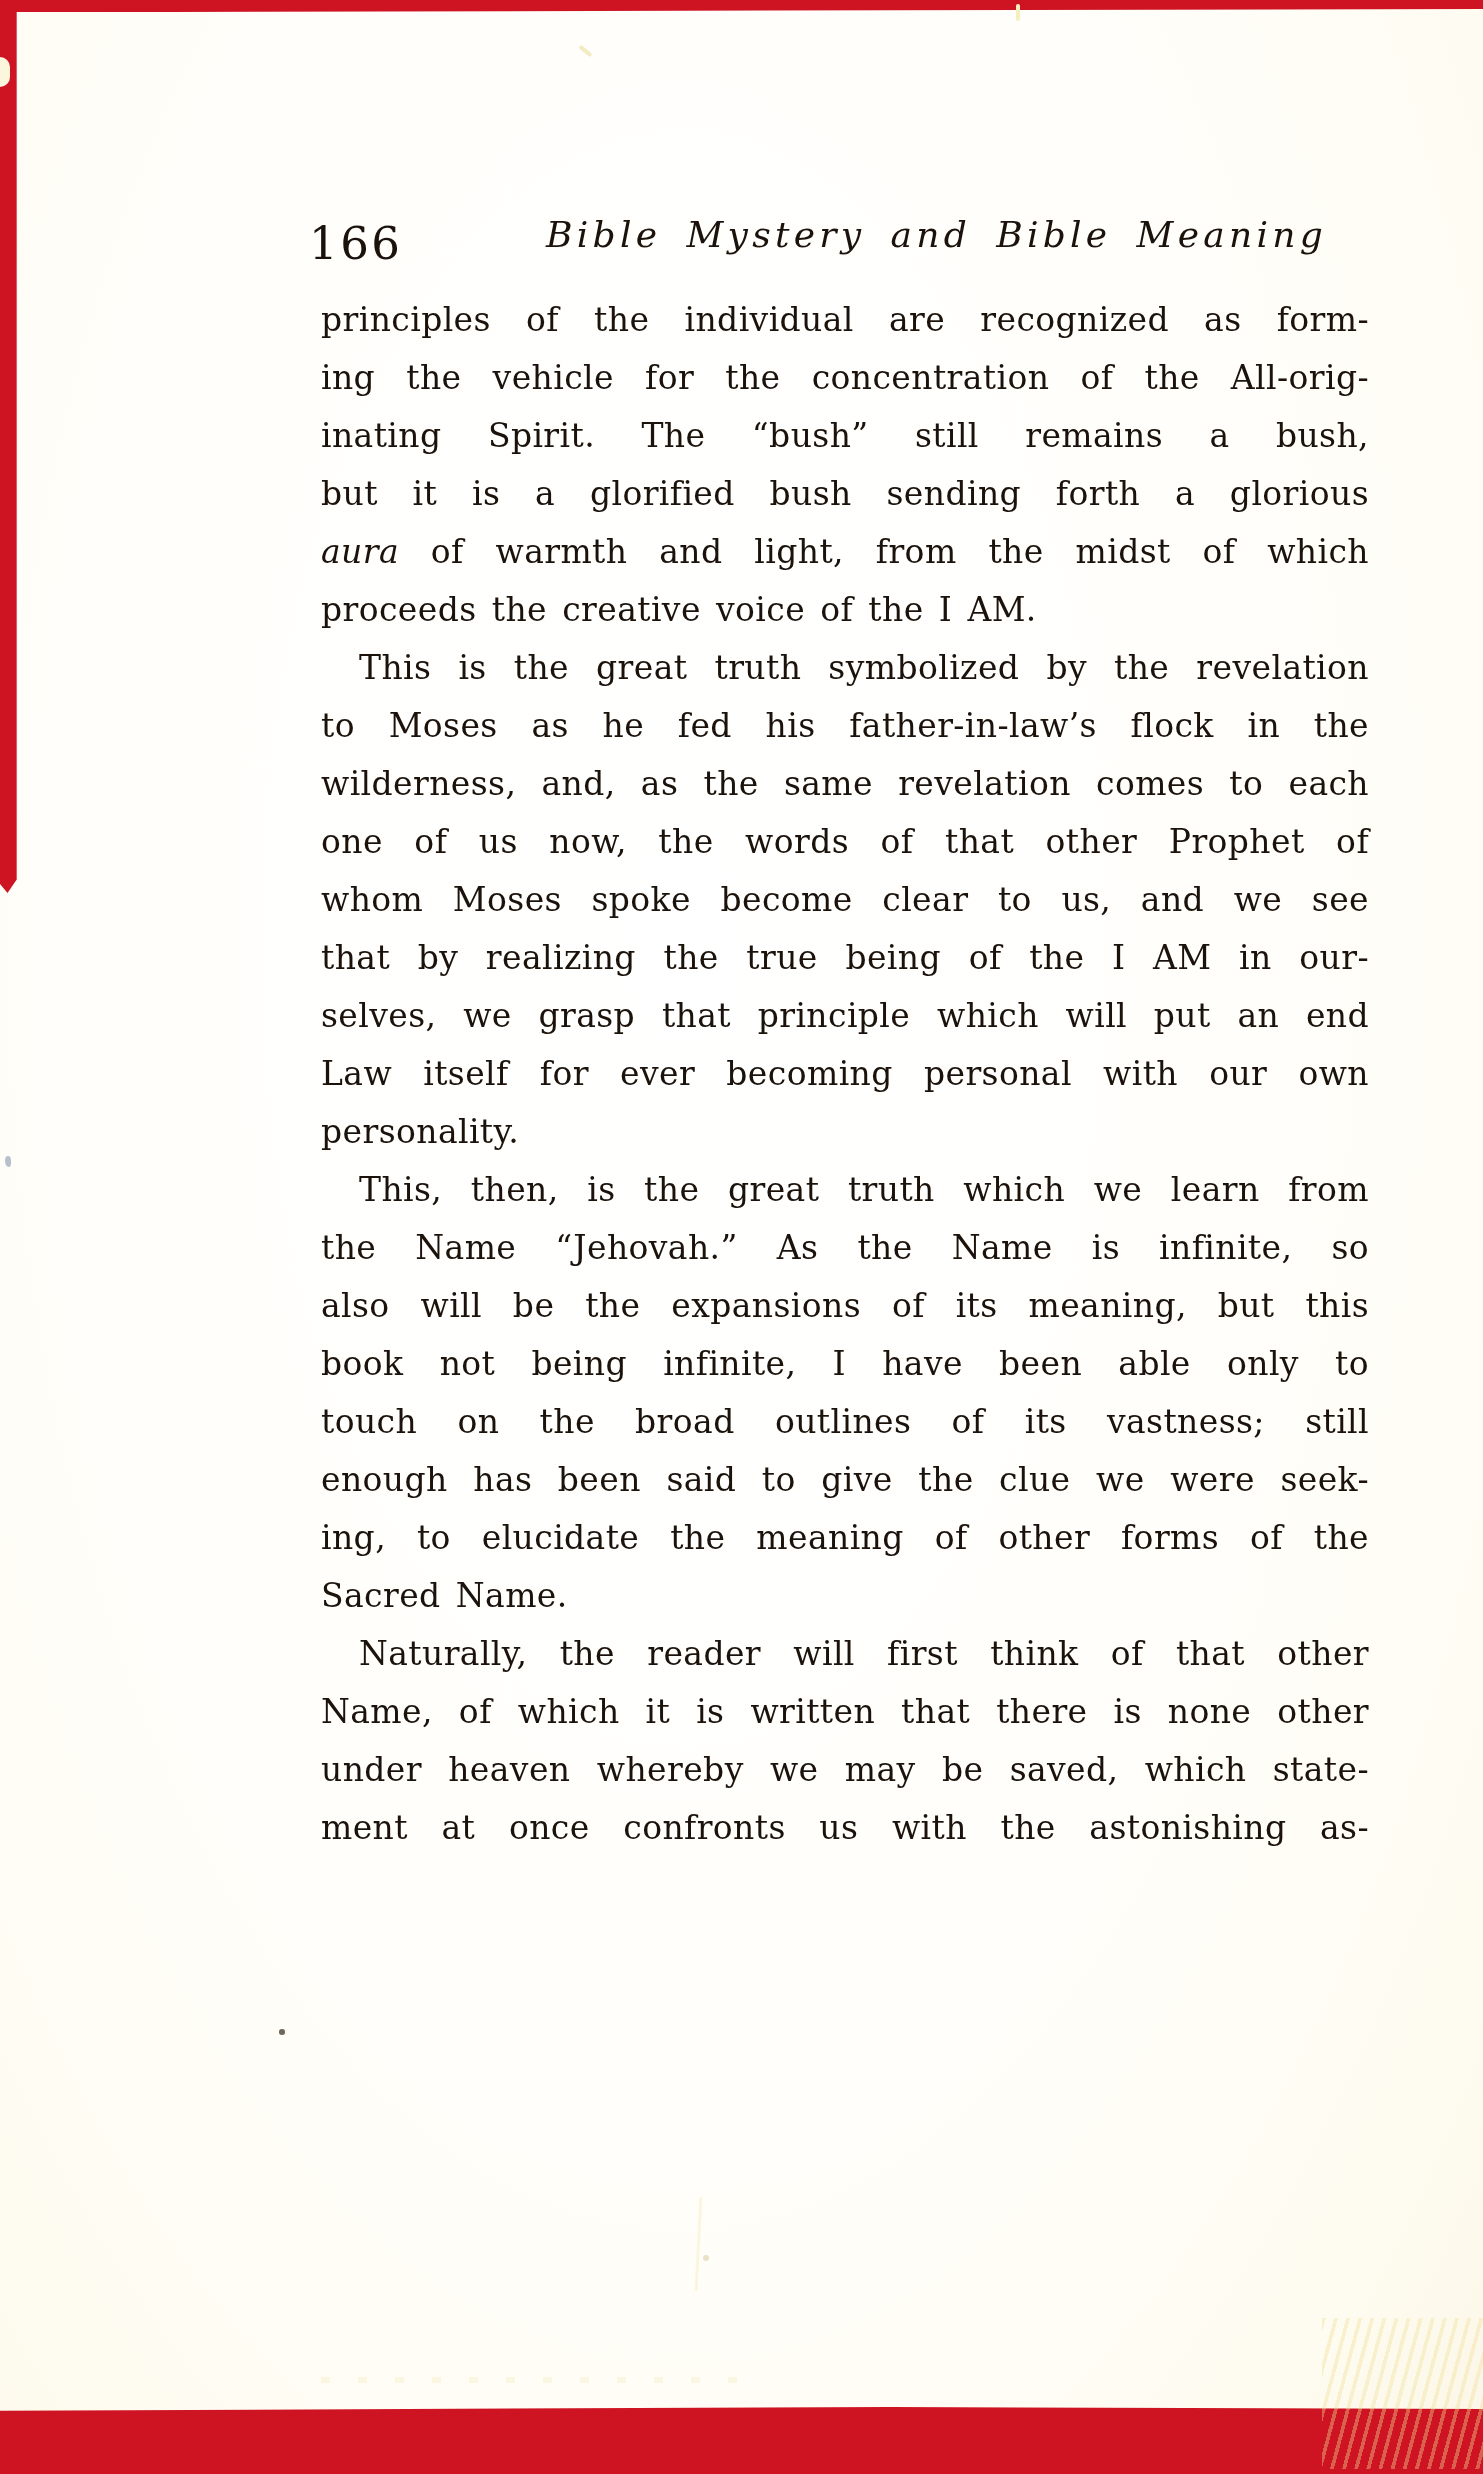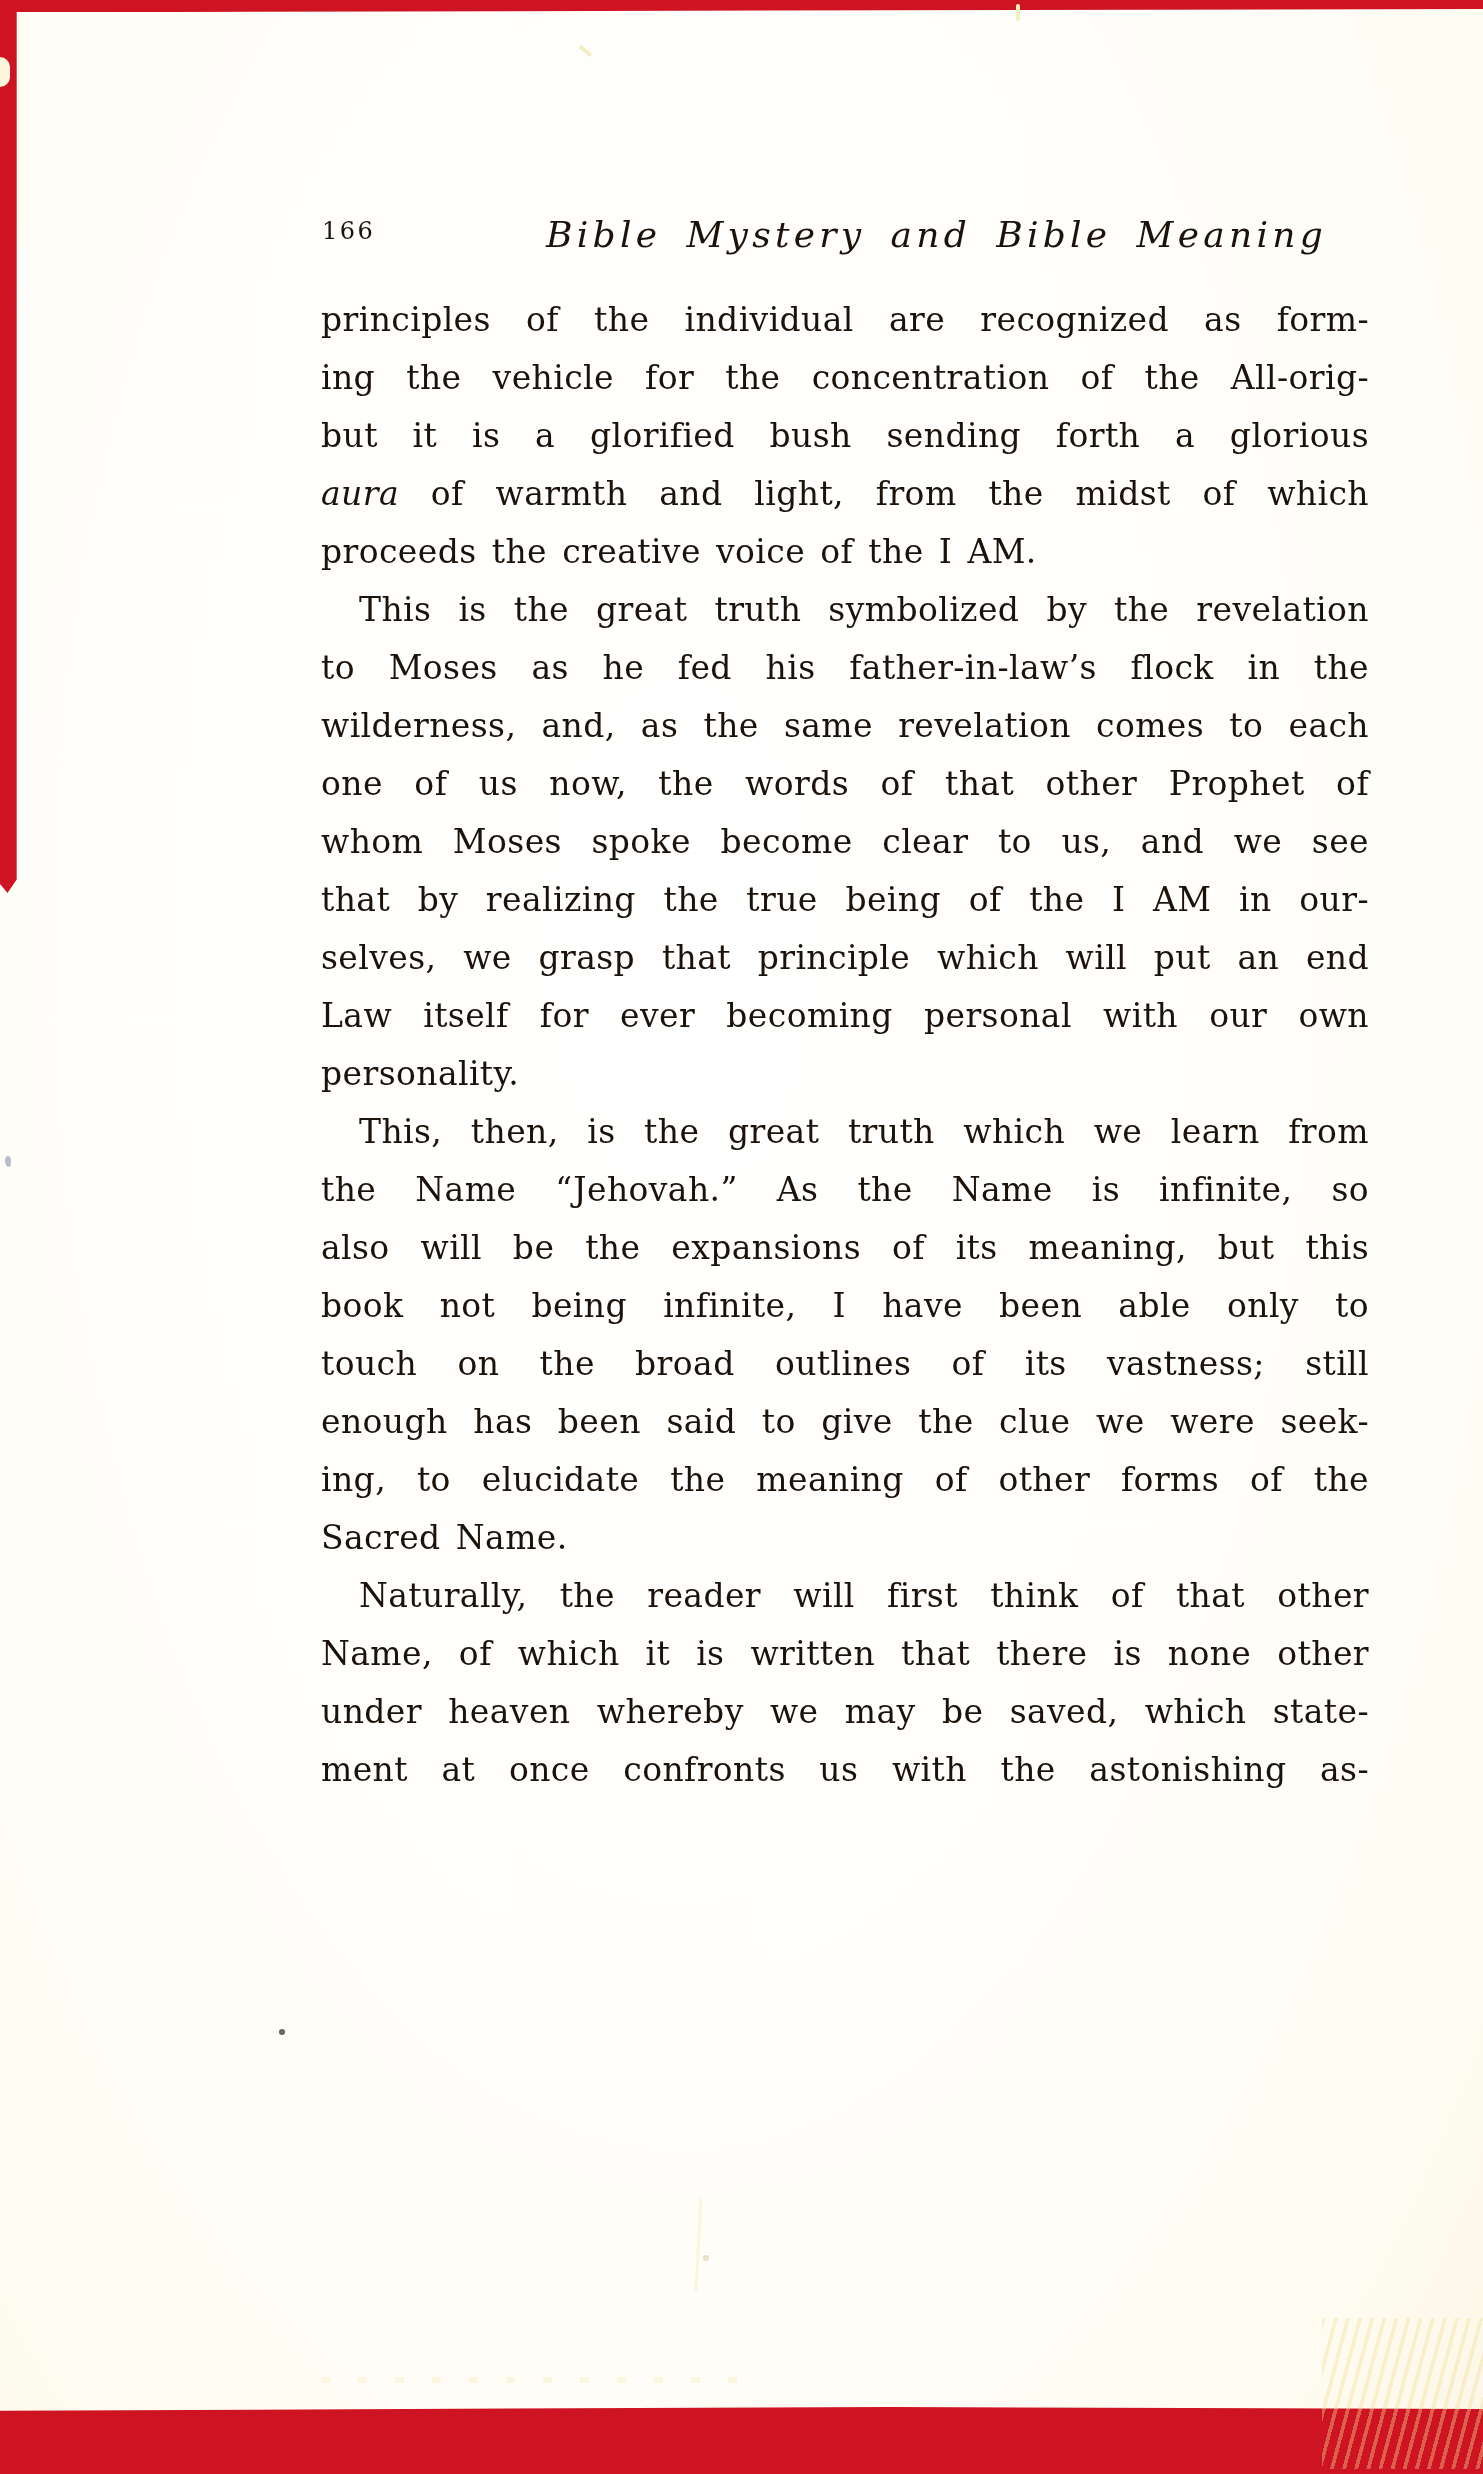--- a/index.html
+++ b/index.html
@@ -14,22 +14,22 @@
   
   .edge{position:absolute;background:#ce1322;}
   .edge-top{left:0;top:0;width:1484px;height:12.4px;
     clip-path:polygon(0 0,100% 0,100% 72%,0 100%);}
   .edge-left{left:0;top:0;width:16.7px;height:893px;
     clip-path:polygon(0 0,100% 0,100% calc(100% - 13.6px),45% 100%,0 99%);}
   .edge-bottom{left:0;top:2407px;width:1484px;height:68px;
     clip-path:polygon(0 3.7px,60% 0,100% 1.9px,100% 100%,0 100%);}
   
   .page-number{
-    position:absolute;left:322px;top:217px;
-    font-size:24px;letter-spacing:2.5px;
+    position:absolute;left:309px;top:217px;
+    font-size:45px;letter-spacing:2.5px;
   }
   .running-title{
     position:absolute;left:514px;top:214px;
     font-style:italic;font-size:36px;
     letter-spacing:4.3px;word-spacing:9.3px;white-space:nowrap;margin-left:32px;
   }
   
   .body-block{
     position:absolute;left:321px;top:291px;width:1048px;
   }
@@ -64,20 +64,21 @@
   <div class="edge edge-top"></div>
   <div class="edge edge-left"></div>
   <div class="edge edge-bottom"></div>
 
   <div class="page-number">166</div>
   <div class="running-title">Bible Mystery and Bible Meaning</div>
 
   <div class="body-block">
     <div class="line">principles of the individual are recognized as form-</div>
     <div class="line">ing the vehicle for the concentration of the All-orig-</div>
+    <div class="line">inating Spirit.  The “bush” still remains a bush,</div>
     <div class="line">but it is a glorified bush sending forth a glorious</div>
     <div class="line"><span class="it">aura</span><span> of warmth and light, from the midst of which</span></div>
     <div class="line short">proceeds the creative voice of the I AM.</div>
     <div class="line indent">This is the great truth symbolized by the revelation</div>
     <div class="line">to Moses as he fed his father-in-law’s flock in the</div>
     <div class="line">wilderness, and, as the same revelation comes to each</div>
     <div class="line">one of us now, the words of that other Prophet of</div>
     <div class="line">whom Moses spoke become clear to us, and we see</div>
     <div class="line">that by realizing the true being of the I AM in our-</div>
     <div class="line">selves, we grasp that principle which will put an end</div>

